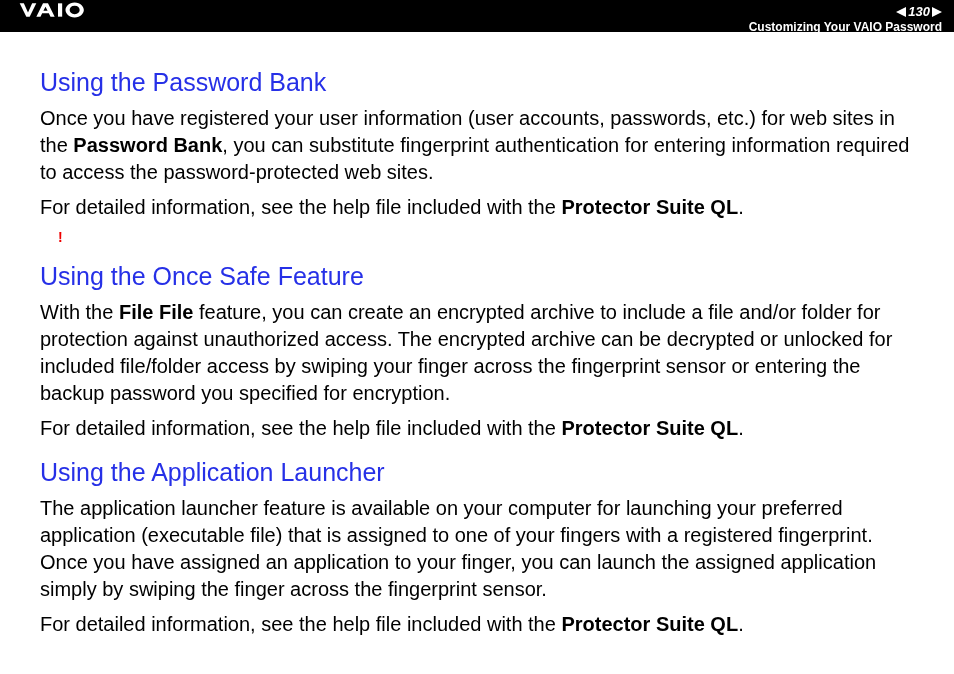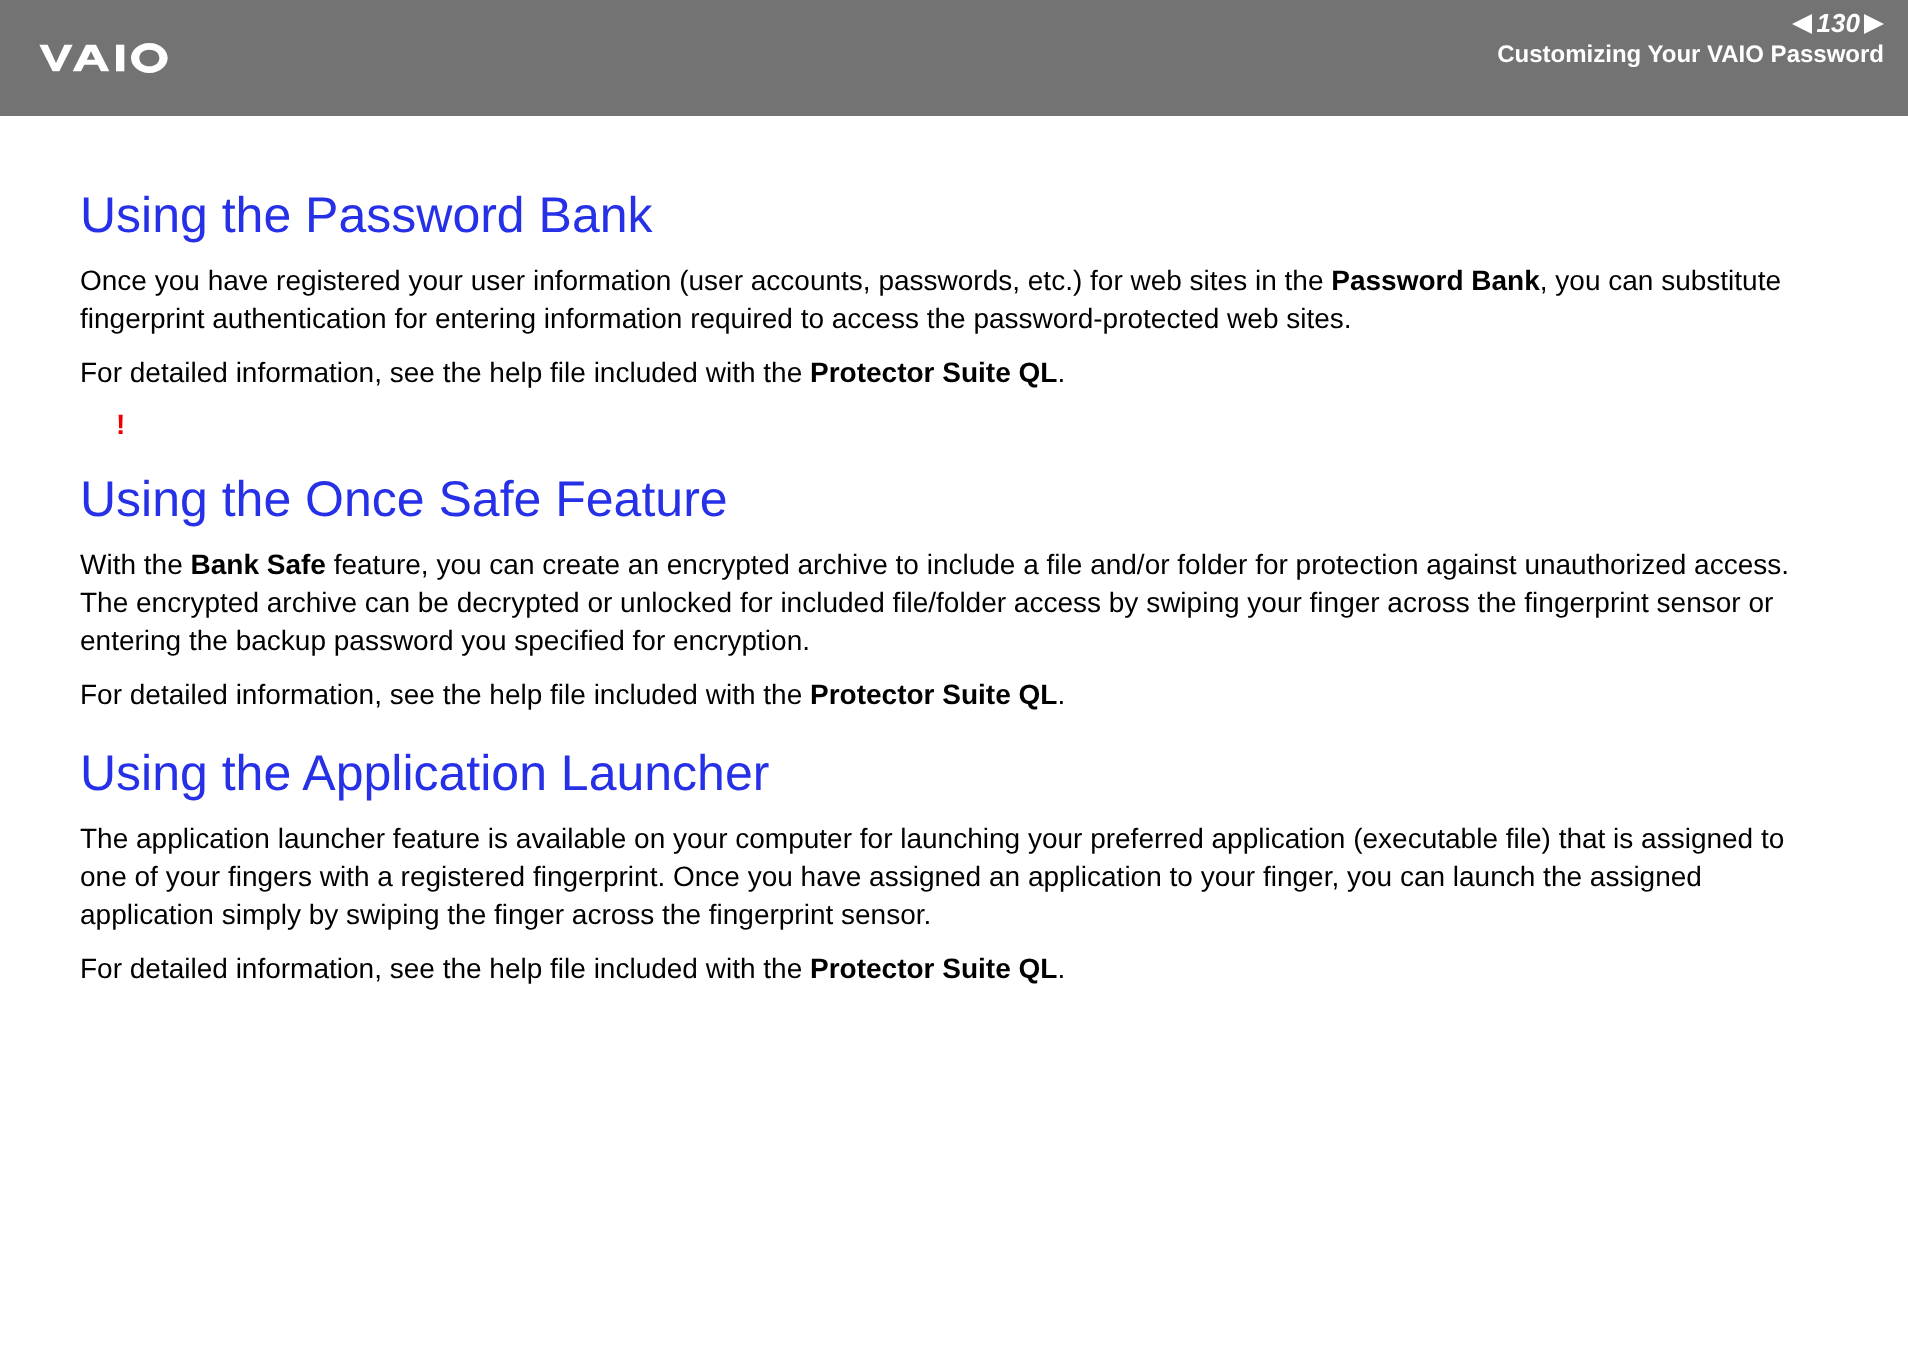--- a/index.html
+++ b/index.html
@@ -4,25 +4,25 @@
   <style>
     * { box-sizing: border-box; margin: 0; padding: 0; }
     body {
       font-family: Helvetica, Arial, sans-serif;
       width: 954px;
       height: 674px;
       background: #fff;
       overflow: hidden;
     }
     .header {
-      background: #737373;
-      height: 58px;
+      background: #000000;
+      height: 32px;
       position: relative;
       display: flex;
-      align-items: center;
+      align-items: flex-start;
       padding: 0 12px 0 18px;
     }
     .logo {
       color: #fff;
       height: 20px;
     }
     .header-right {
       position: absolute;
       right: 12px;
       top: 4px;
@@ -68,21 +68,21 @@
       color: #2630e7;
       font-weight: 400;
       font-size: 25px;
       margin-bottom: 8px;
       margin-top: 16px;
     }
     .content h2:first-child {
       margin-top: 0;
     }
     p {
-      font-size: 14px;
+      font-size: 20px;
       line-height: 1.35;
       margin-bottom: 8px;
       color: #000;
     }
     .note-block {
       display: flex;
       align-items: flex-start;
       margin: 6px 0 10px 0;
       padding-left: 18px;
     }
@@ -122,19 +122,19 @@
 
 <div class="content">
   <h2>Using the Password Bank</h2>
   <p>Once you have registered your user information (user accounts, passwords, etc.) for web sites in the <b>Password Bank</b>, you can substitute fingerprint authentication for entering information required to access the password-protected web sites.</p>
   <p>For detailed information, see the help file included with the <b>Protector Suite QL</b>.</p>
   <div class="note-block">
     <span class="note-icon">!</span>
   </div>
 
   <h2>Using the Once Safe Feature</h2>
-  <p>With the <b>Bank Safe</b> feature, you can create an encrypted archive to include a file and/or folder for protection against unauthorized access. The encrypted archive can be decrypted or unlocked for included file/folder access by swiping your finger across the fingerprint sensor or entering the backup password you specified for encryption.</p>
+  <p>With the <b>File File</b> feature, you can create an encrypted archive to include a file and/or folder for protection against unauthorized access. The encrypted archive can be decrypted or unlocked for included file/folder access by swiping your finger across the fingerprint sensor or entering the backup password you specified for encryption.</p>
   <p>For detailed information, see the help file included with the <b>Protector Suite QL</b>.</p>
 
   <h2>Using the Application Launcher</h2>
   <p>The application launcher feature is available on your computer for launching your preferred application (executable file) that is assigned to one of your fingers with a registered fingerprint. Once you have assigned an application to your finger, you can launch the assigned application simply by swiping the finger across the fingerprint sensor.</p>
   <p>For detailed information, see the help file included with the <b>Protector Suite QL</b>.</p>
 </div>
 
 </body></html>

